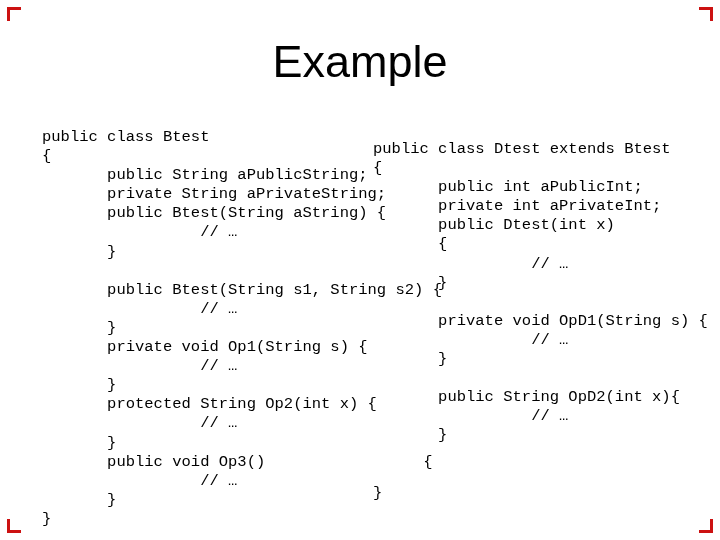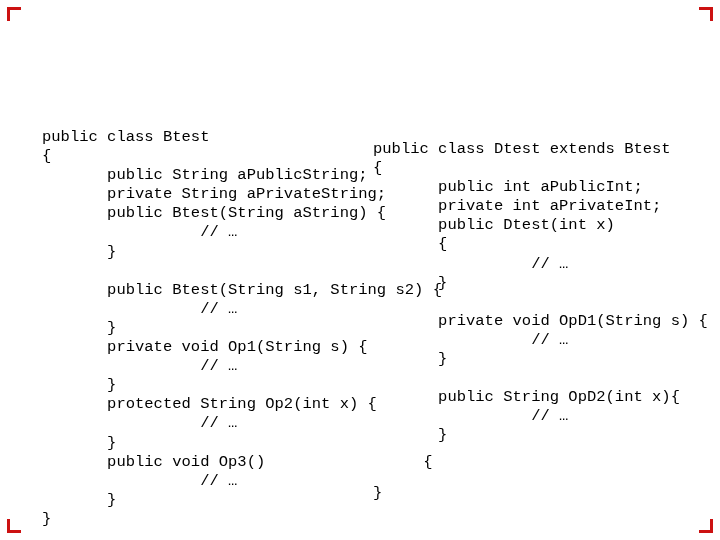--- a/index.html
+++ b/index.html
@@ -52,20 +52,21 @@
 </head>
 <body>
 
 <div class="slide">
 
   <div class="corner tl"></div>
   <div class="corner tr"></div>
   <div class="corner bl"></div>
   <div class="corner br"></div>
 
+  <div class="slide-title">Example</div>
 
   <pre class="code" id="code-left">public class Btest
 {
        public String aPublicString;
        private String aPrivateString;
        public Btest(String aString) {
                  // …
        }
 
        public Btest(String s1, String s2) {

